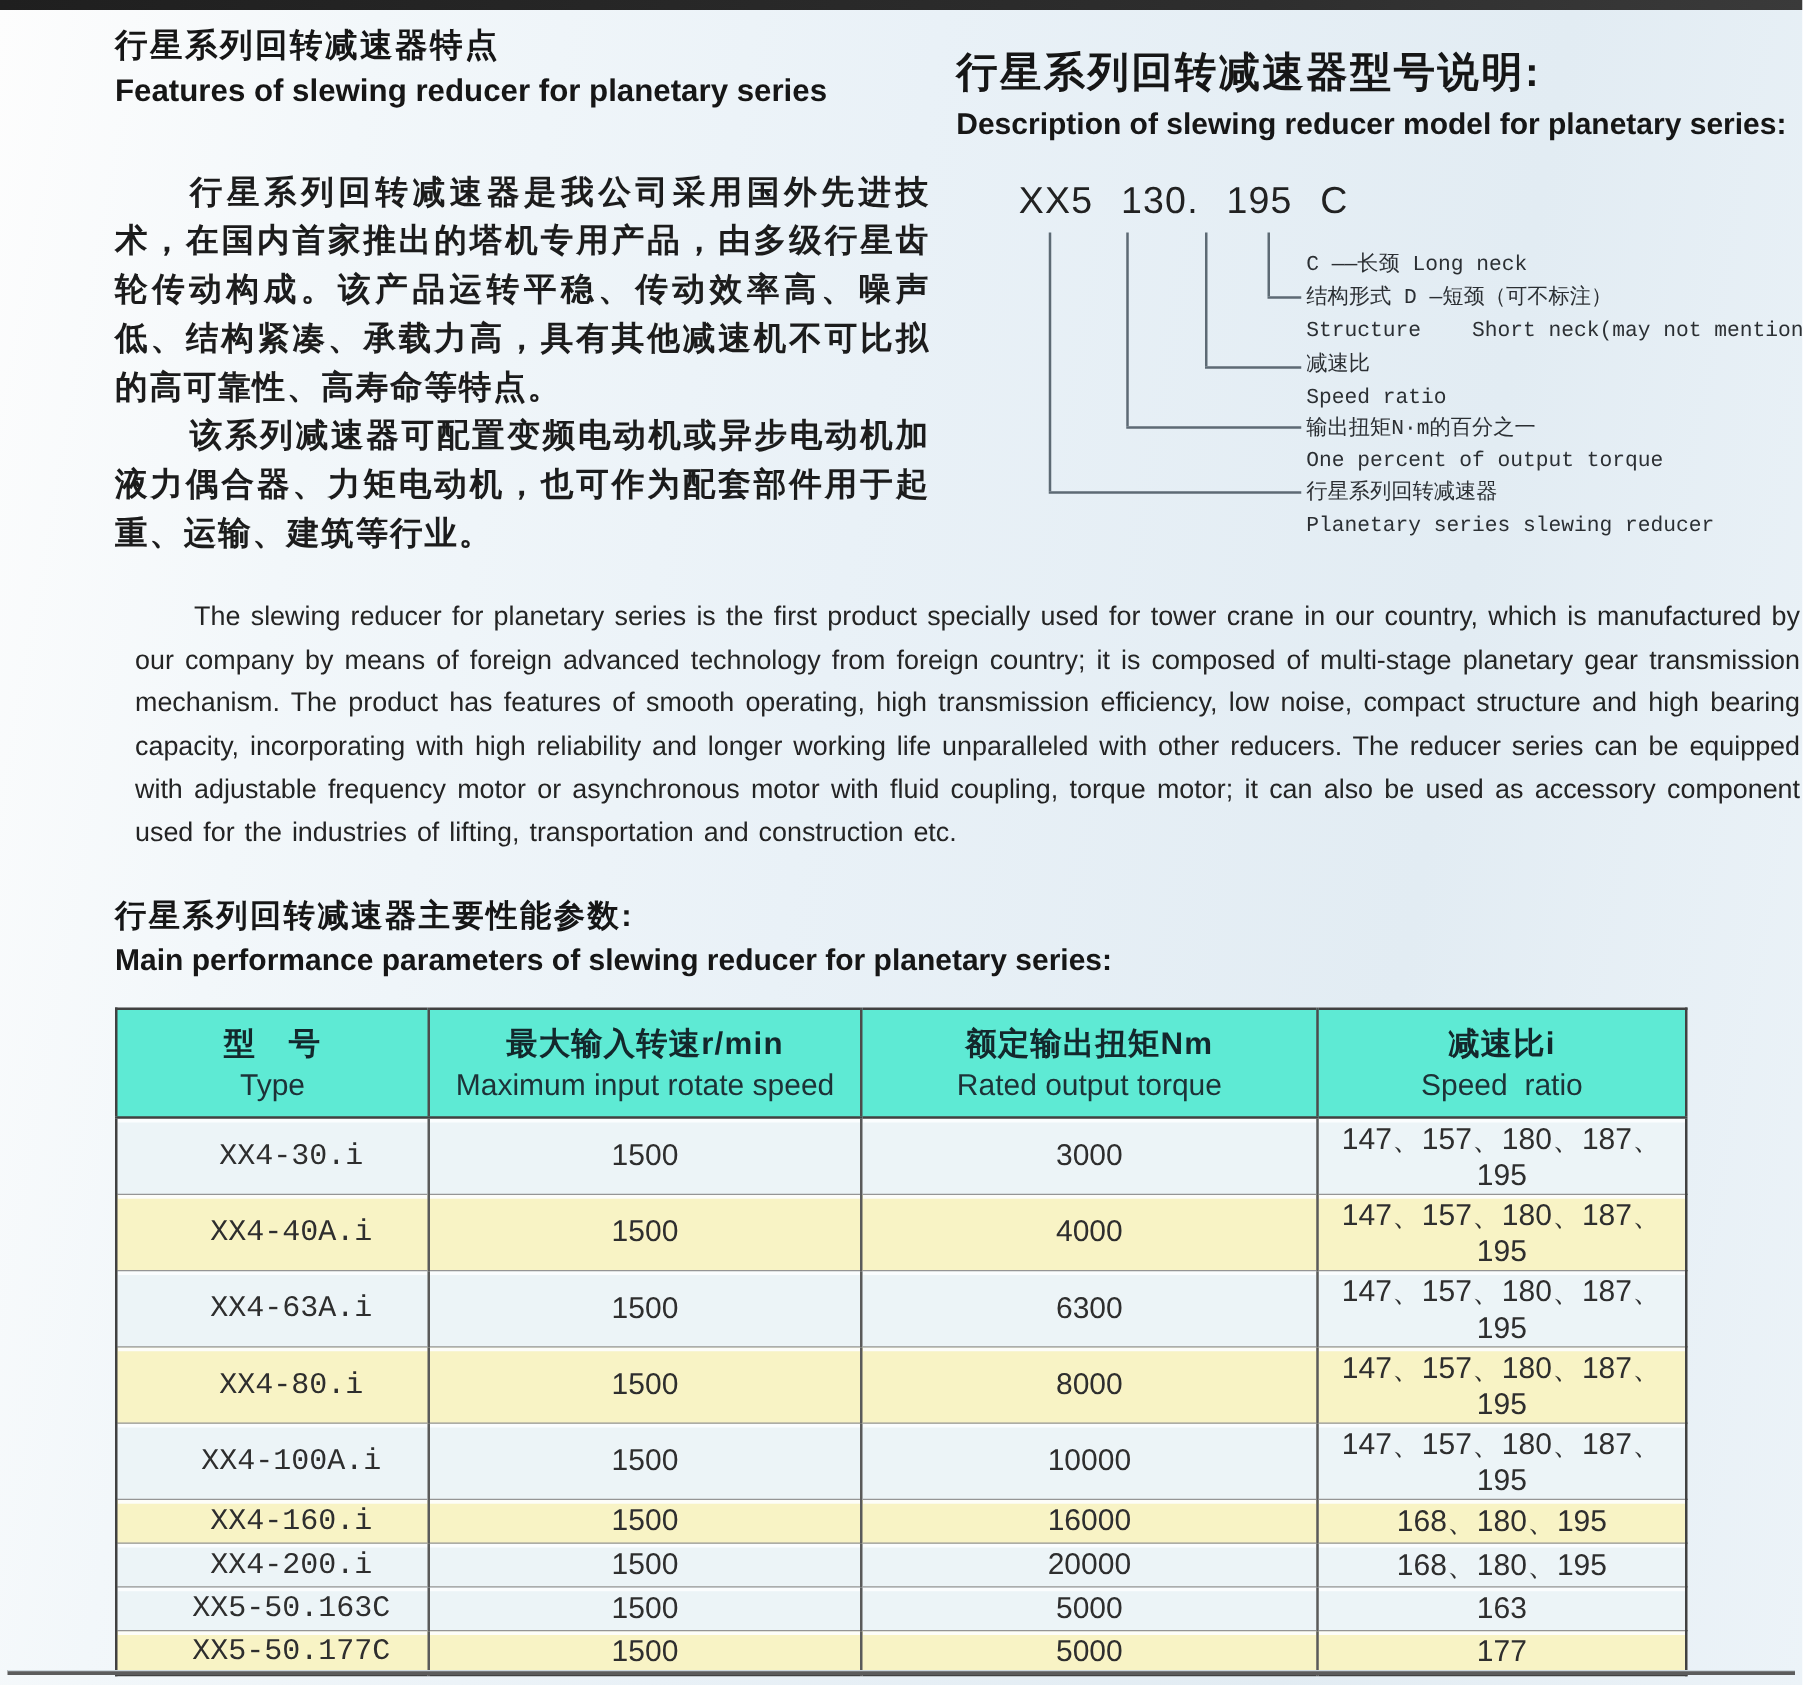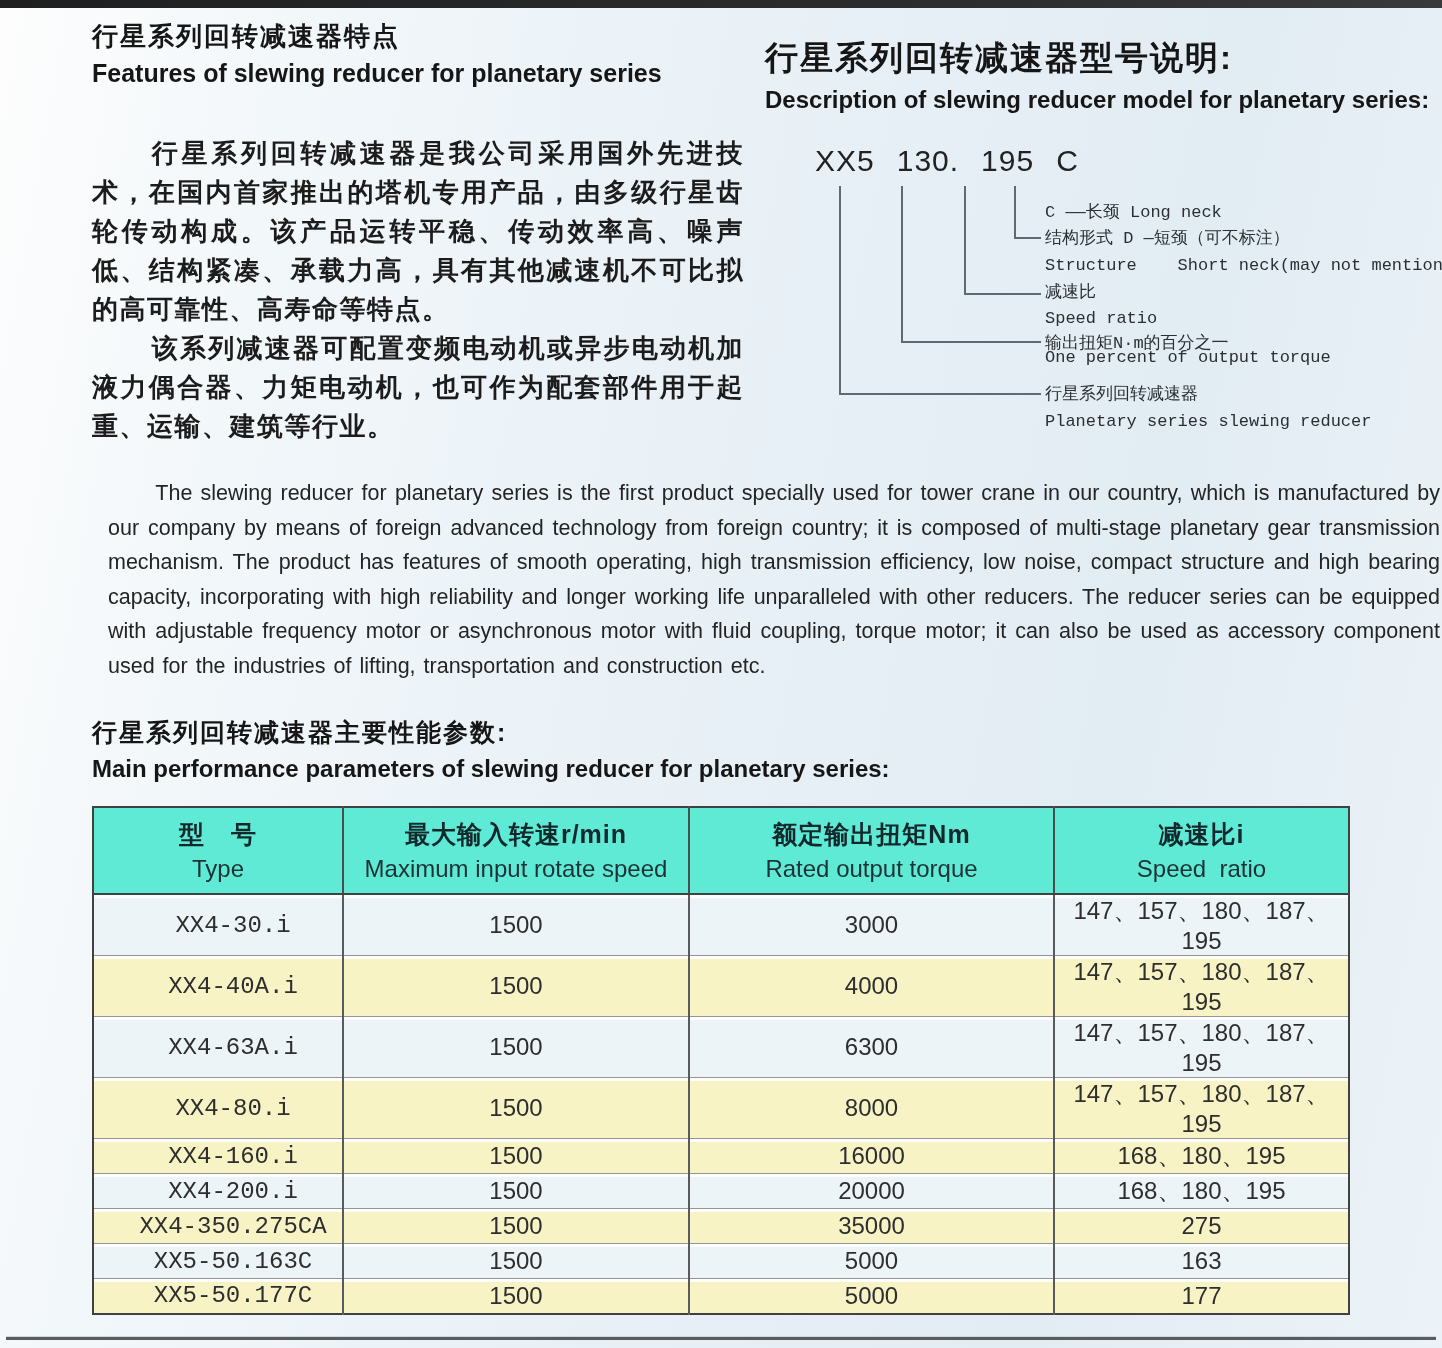--- a/index.html
+++ b/index.html
@@ -106,21 +106,21 @@
     <div class="hline" style="left:199px;top:257px;width:77px;"></div>
     <div class="hline" style="left:136px;top:305px;width:140px;"></div>
     <div class="hline" style="left:74px;top:357px;width:202px;"></div>
 
     <div class="d-label" style="top:166px;">C ——长颈 Long neck</div>
     <div class="d-label" style="top:192px;">结构形式 D —短颈（可不标注）</div>
     <div class="d-label" style="top:219px;">Structure    Short neck(may not mentioned)</div>
     <div class="d-label" style="top:246px;">减速比</div>
     <div class="d-label" style="top:272px;">Speed ratio</div>
     <div class="d-label" style="top:297px;">输出扭矩N·m的百分之一</div>
-    <div class="d-label" style="top:311px;">One percent of output torque</div>
+    <div class="d-label" style="top:323px;">One percent of output torque</div>
     <div class="d-label" style="top:348px;">行星系列回转减速器</div>
     <div class="d-label" style="top:375px;">Planetary series slewing reducer</div>
   </section>
 
   <p class="en-para">The slewing reducer for planetary series is the first product specially used for tower crane in our country, which is manufactured by our company by means of foreign advanced technology from foreign country; it is composed of multi-stage planetary gear transmission mechanism. The product has features of smooth operating, high transmission efficiency, low noise, compact structure and high bearing capacity, incorporating with high reliability and longer working life unparalleled with other reducers. The reducer series can be equipped with adjustable frequency motor or asynchronous motor with fluid coupling, torque motor; it can also be used as accessory component used for the industries of lifting, transportation and construction etc.</p>
 
   <div class="param-head">
     <h2 class="h-zh">行星系列回转减速器主要性能参数:</h2>
     <h3 class="h-en">Main performance parameters of slewing reducer for planetary series:</h3>
   </div>
@@ -171,38 +171,38 @@
         <td>1500</td>
         <td>6300</td>
         <td>147、157、180、187、195</td>
       </tr>
         <tr class="row-yellow">
         <td>XX4-80.i</td>
         <td>1500</td>
         <td>8000</td>
         <td>147、157、180、187、195</td>
       </tr>
+        <tr class="row-light">
+        <td>XX4-100A.i</td>
+        <td>1500</td>
+        <td>10000</td>
+        <td>147、157、180、187、195</td>
+      </tr>
         <tr class="row-yellow">
         <td>XX4-160.i</td>
         <td>1500</td>
         <td>16000</td>
         <td>168、180、195</td>
       </tr>
         <tr class="row-light">
         <td>XX4-200.i</td>
         <td>1500</td>
         <td>20000</td>
         <td>168、180、195</td>
       </tr>
-        <tr class="row-yellow">
-        <td>XX4-350.275CA</td>
-        <td>1500</td>
-        <td>35000</td>
-        <td>275</td>
-      </tr>
         <tr class="row-light">
         <td>XX5-50.163C</td>
         <td>1500</td>
         <td>5000</td>
         <td>163</td>
       </tr>
         <tr class="row-yellow">
         <td>XX5-50.177C</td>
         <td>1500</td>
         <td>5000</td>

